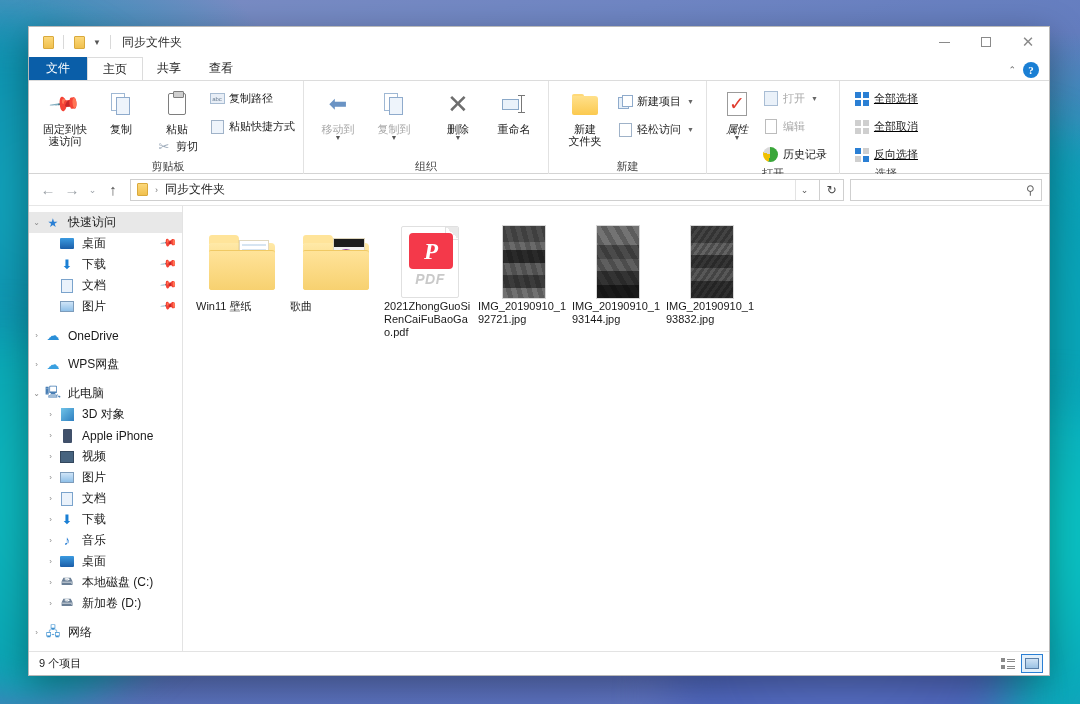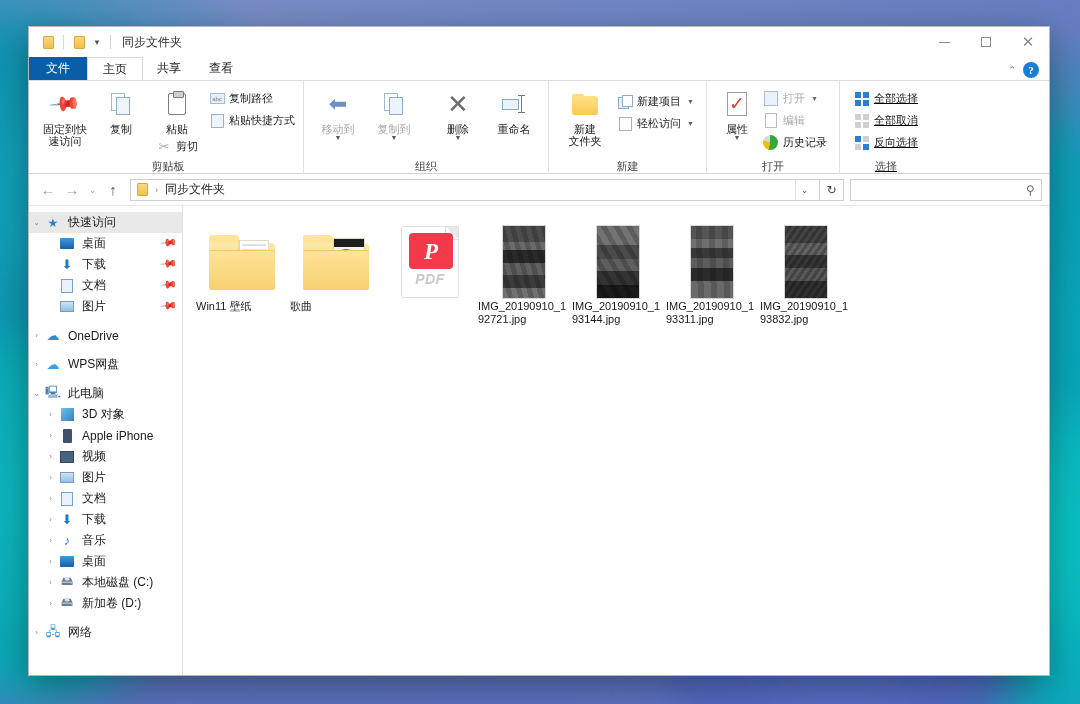--- a/index.html
+++ b/index.html
@@ -142,21 +142,21 @@
     width: 56px;
     display: flex; flex-direction: column; align-items: center;
     padding-top: 2px;
   }
   .bigbtn .bicon { height: 34px; display:flex; align-items:center; justify-content:center; }
   .bigbtn .blabel {
     font-size: 11px; color: #1a1a1a; text-align: center;
     line-height: 12px; margin-top: 2px; width: 56px;
   }
   .bigbtn.dim .blabel { color: #a6a6a6; }
-  .smallcol { display: flex; flex-direction: column; padding-top: 3px; gap: 1px; }
+  .smallcol { display: flex; flex-direction: column; padding-top: 3px; gap: 7px; }
   .smallbtn {
     height: 21px; display: flex; align-items: center; gap: 4px;
     padding: 0 4px; font-size: 11px; color: #1a1a1a;
     white-space: nowrap;
   }
   .smallbtn.dim { color: #a9a9a9; }
   .smallbtn .sicon { width: 16px; height: 16px; display:flex; align-items:center; justify-content:center; flex: 0 0 16px; }
   .caret-sm { font-size: 7px; color: #666; margin-left: 2px; }
   .caret-under { font-size: 7px; color: #555; line-height: 5px; }
 
@@ -623,21 +623,21 @@
       </div>
       <div class="rgroup-label">新建</div>
     </div>
 
     <div class="rgroup" style="padding:0 8px;">
       <div class="rgroup-body">
         <div class="bigbtn" style="width:44px;">
           <span class="bicon">
               <span class="props-icon"></span>
             </span>
-          <span class="blabel" style="width:44px;">属性</span>
+          <span class="blabel" style="width:44px;font-style:italic;">属性</span>
           <span class="caret-under">▼</span>
         </div>
         <div class="smallcol">
           <div class="smallbtn dim">
             <span class="sicon">
                 <span class="open-icon"></span>
               </span>
             <span>打开</span>
             <span class="caret-sm">▼</span>
           </div>
@@ -881,50 +881,56 @@
         <div class="file-cell">
           <div class="thumb-wrap">
             <div class="pdf-icon">
               <i class="fold"></i>
               <i class="badge">
                   <span>P</span>
                 </i>
               <i class="pdftext">PDF</i>
             </div>
           </div>
+          <div class="file-label">2021ZhongGuoSiRenCaiFuBaoGao.pdf</div>
         </div>
 
 
         <div class="file-cell">
           <div class="thumb-wrap">
               <div class="photo ph2"></div>
             </div>
           <div class="file-label">IMG_20190910_192721.jpg</div>
         </div>
 
 
         <div class="file-cell">
           <div class="thumb-wrap">
               <div class="photo ph4"></div>
             </div>
           <div class="file-label">IMG_20190910_193144.jpg</div>
         </div>
 
-        <div class="file-cell">
-          <div class="thumb-wrap">
-              <div class="photo ph5"></div>
-            </div>
-          <div class="file-label">IMG_20190910_193311.jpg</div>
-        </div>
 
         <div class="file-cell">
           <div class="thumb-wrap">
               <div class="photo ph6"></div>
             </div>
           <div class="file-label">IMG_20190910_193832.jpg</div>
         </div>
 
       </div>
     </div>
   </div>
 
+  <div class="statusbar">
+    <span class="status-text">9 个项目</span>
+    <div class="view-btns">
+      <div class="viewbtn">
+          <span class="det-glyph"></span>
+        </div>
+      <div class="viewbtn active">
+          <span class="lg-glyph"></span>
+        </div>
+    </div>
+  </div>
 
 </div>
 
 </body></html>

